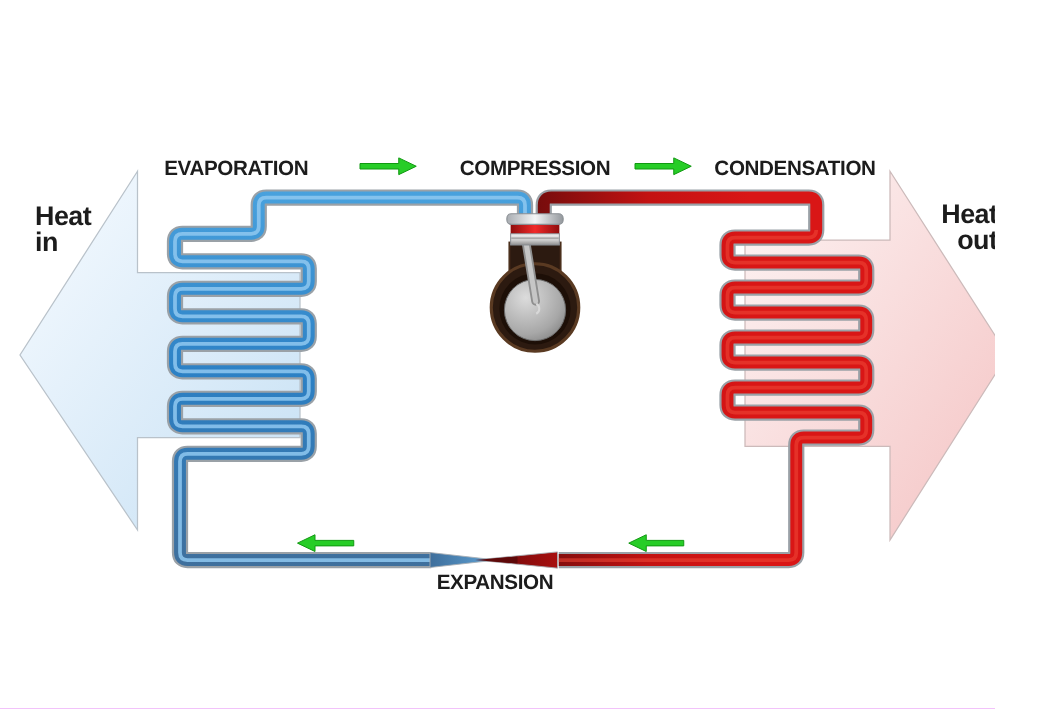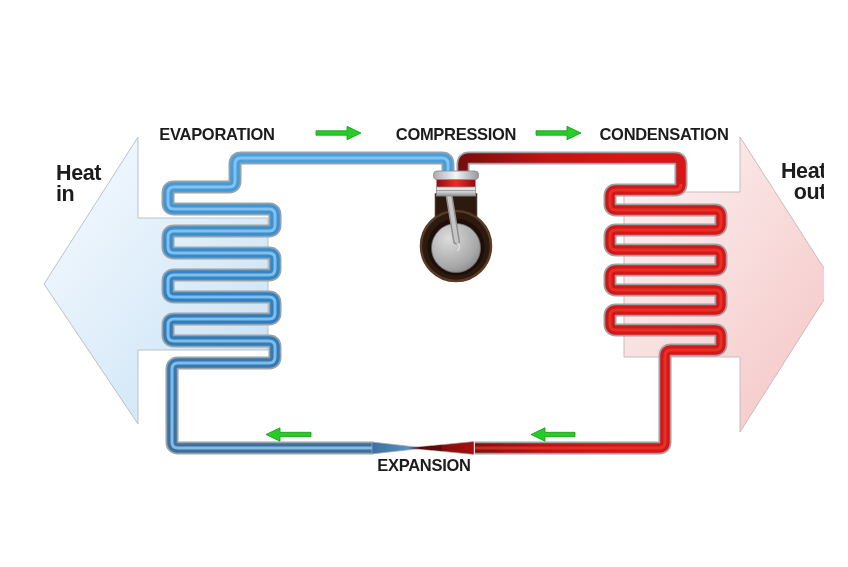--- a/index.html
+++ b/index.html
@@ -1,19 +1,18 @@
 <!DOCTYPE html>
 <html><head>
 <meta charset="utf-8">
 <style>
   html,body{margin:0;padding:0;background:#ffffff;}
   .stage{
     position:relative;width:796px;height:567px;background:#d946ef;overflow:hidden;
     font-family:"Liberation Sans",sans-serif;
-    margin-left:28px;
   }
   svg{position:absolute;left:0;top:0;}
   .lbl{font-family:"Liberation Sans",sans-serif;font-weight:700;font-size:16.5px;letter-spacing:-0.3px;}
   .biglbl{font-family:"Liberation Sans",sans-serif;font-weight:700;font-size:21.5px;letter-spacing:-0.4px;}
 </style>
 </head>
 <body>
 
 <div class="stage">
 <svg width="848" height="567" viewBox="0 0 848 567">

